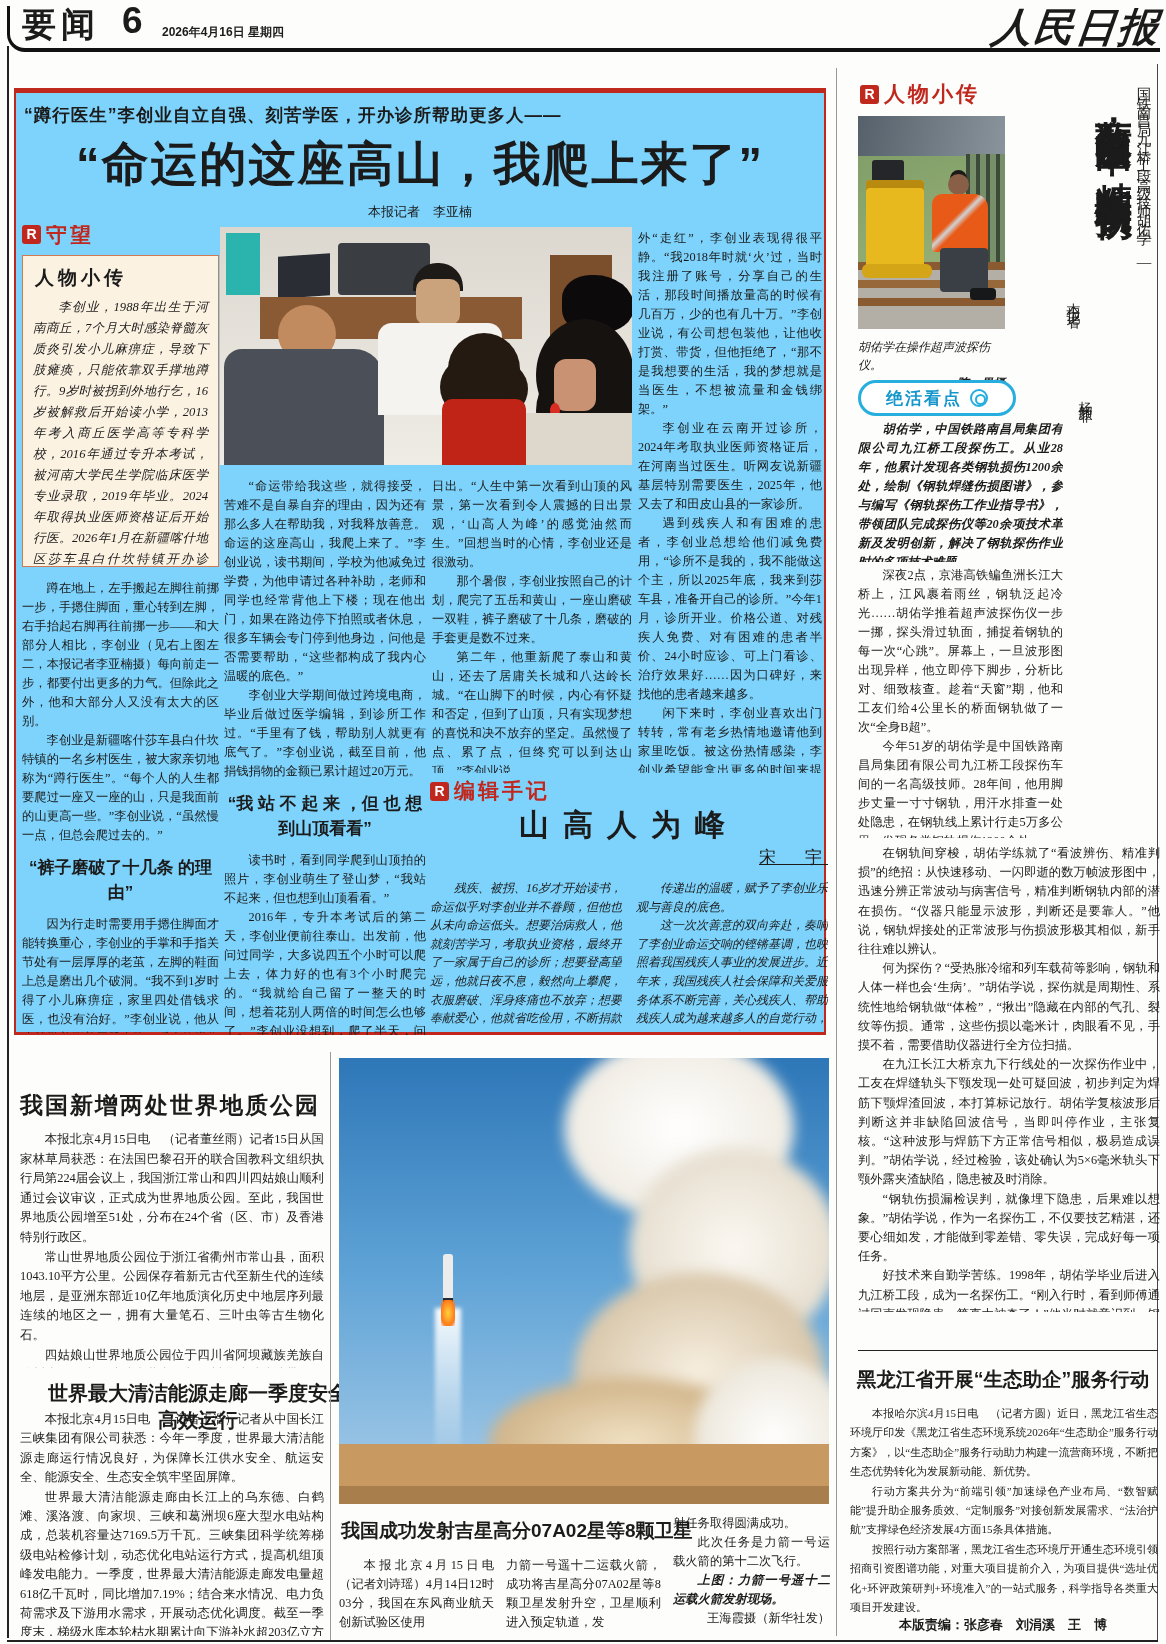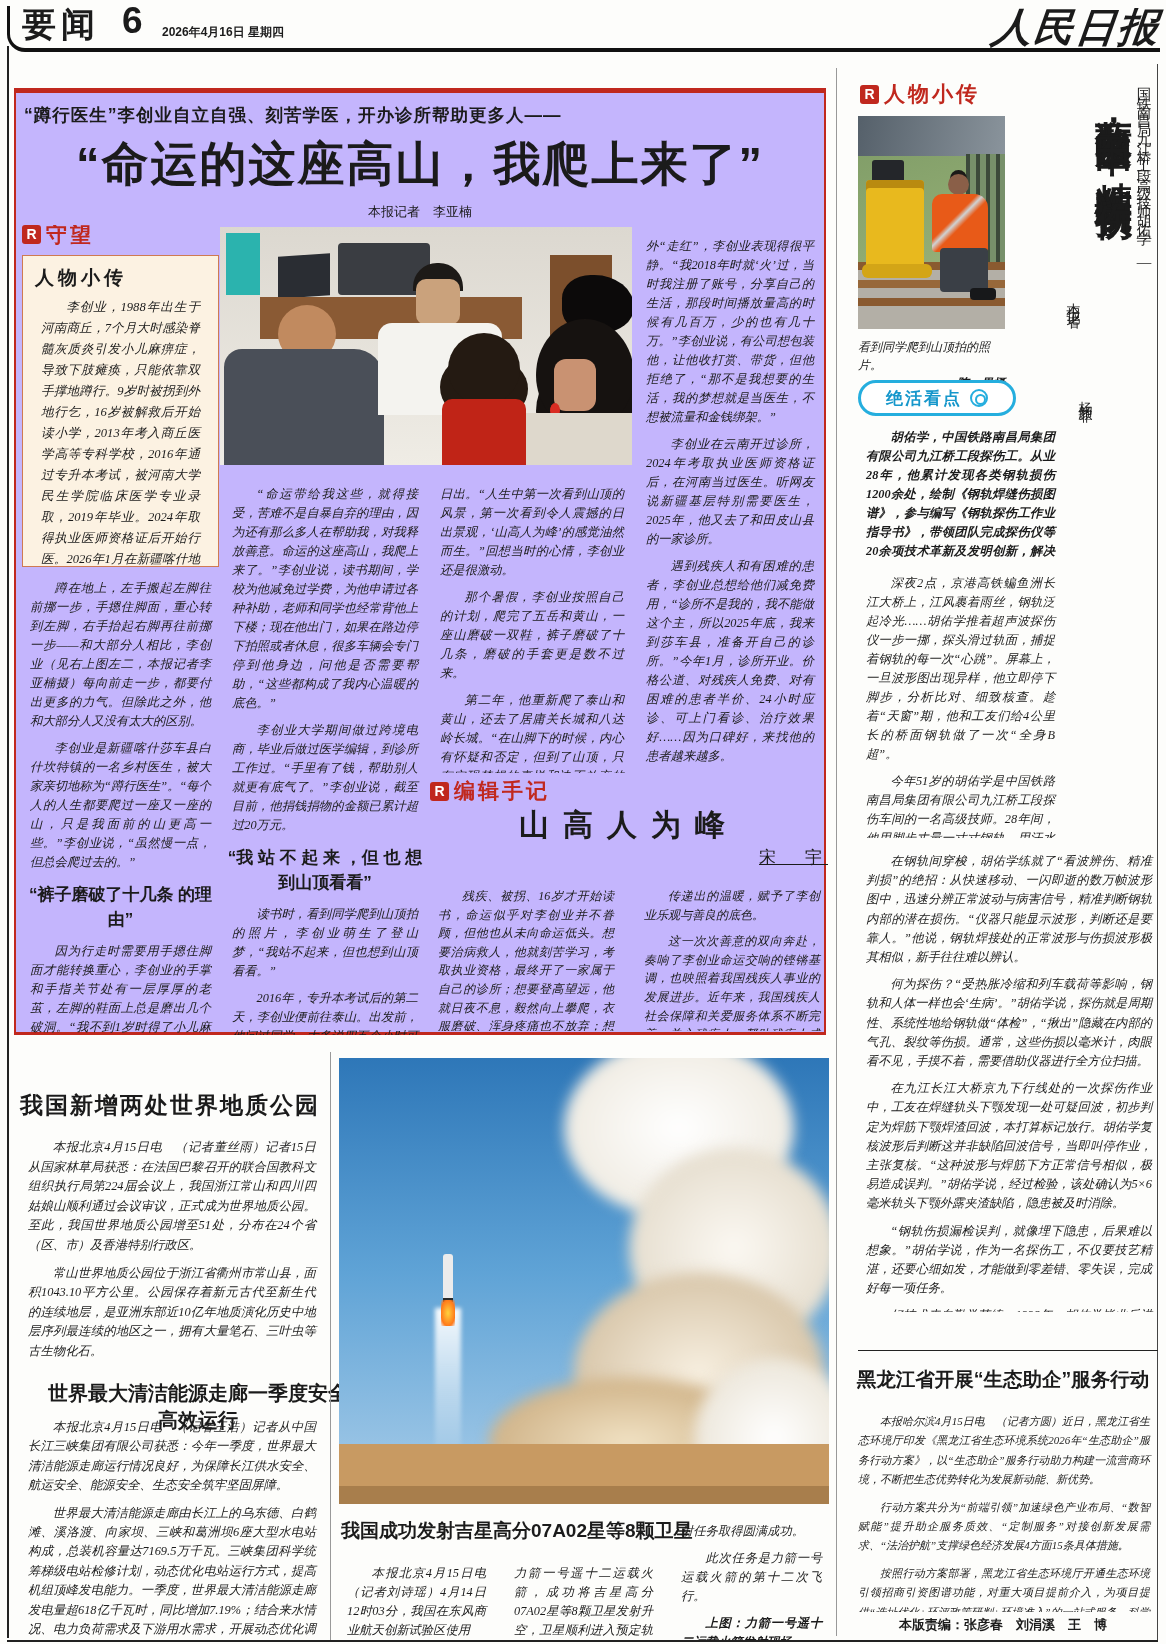--- a/index.html
+++ b/index.html
@@ -1,38 +1,38 @@
 <!DOCTYPE html>
 <html><head>
 <meta charset="utf-8">
 <style>
   html,body{margin:0;padding:0;}
   body{width:1166px;height:1644px;position:relative;background:#fdfdfb;
        font-family:"Liberation Serif","DejaVu Serif",serif;color:#1b1b1b;overflow:hidden;}
   .abs{position:absolute;}
   .sans{font-family:"Liberation Sans","DejaVu Sans",sans-serif;}
   .kai{font-style:italic;}
-  .para{margin:8px;text-indent:2em;text-align:justify;font-style:italic;}
+  .para{margin:0;text-indent:2em;text-align:justify;}
   .noindent{text-indent:0;}
   .clip{overflow:hidden;}
   .vert{writing-mode:vertical-rl;text-orientation:upright;}
   
   .hdr-frame{left:7px;top:6px;width:1150px;height:42px;border-left:3px solid #111;
              border-bottom:4px solid #111;border-bottom-left-radius:18px;}
   .hdr-section{left:22px;top:2px;font-size:34px;font-weight:900;letter-spacing:5px;}
   .hdr-num{left:122px;top:0px;font-size:37px;font-weight:700;}
   .hdr-date{left:162px;top:24px;font-size:12px;font-weight:700;}
   .masthead{left:990px;top:0px;width:170px;font-size:40px;font-weight:900;font-style:italic;
             transform:skewX(-6deg);letter-spacing:2px;text-align:right;}
   .frame-left{left:7px;top:46px;width:2px;height:1592px;background:#222;}
   .frame-right{left:1157px;top:64px;width:1px;height:1576px;background:#444;}
   .frame-bottom{left:7px;top:1640px;width:1151px;height:2px;background:#222;}
   
   .mainbox{left:14px;top:88px;width:812px;height:947px;border:2px solid #c0281e;
-           border-top-width:5px;border-bottom-width:3px;box-sizing:border-box;background:#c4b5fd;}
+           border-top-width:5px;border-bottom-width:3px;box-sizing:border-box;background:#7dd3fc;}
   .kicker{left:8px;top:10px;font-size:17.5px;font-weight:900;letter-spacing:1px;}
   .headline{left:0;top:40px;width:100%;text-align:center;font-size:47px;font-weight:900;letter-spacing:2px;}
   .mainbyline{left:0;top:110px;width:100%;text-align:center;font-size:13px;}
   .rbadge{display:inline-flex;align-items:center;gap:5px;font-weight:900;}
   .rbadge .rlogo{display:inline-block;width:19px;height:19px;background:#c0281e;color:#fff;
                  text-align:center;line-height:19px;font-size:14px;border-radius:3px;}
   .rbadge .rlabel{color:#c0281e;font-size:21px;letter-spacing:3px;}
   .col{font-size:12.3px;line-height:19px;}
   .col .para{margin-bottom:0;}
   .subhead{font-size:17px;font-weight:900;line-height:25px;text-align:center;margin:10px 0;}
@@ -228,21 +228,21 @@
   <div style="left:0;top:182px;width:147px;height:8px;background:#8a5a30;"></div>
   <div style="left:14px;top:44px;width:32px;height:24px;background:#24262a;border-radius:3px;"></div>
   <div style="left:8px;top:64px;width:58px;height:96px;background:#e8b91e;border-radius:4px;box-shadow:0 8px 0 #b98a10 inset;"></div>
   <div style="left:4px;top:148px;width:70px;height:14px;background:#d3a517;border-radius:6px;"></div>
   <div style="left:90px;top:58px;width:21px;height:21px;background:#8a5f48;border-radius:50%;box-shadow:0 -6px 0 -2px #1c1a18;"></div>
   <div style="left:74px;top:78px;width:56px;height:58px;background:linear-gradient(135deg,#e85a18 40%,#cfd2d4 46%,#e85a18 54%);border-radius:10px 14px 4px 4px;"></div>
   <div style="left:82px;top:132px;width:48px;height:44px;background:#3a3f46;border-radius:4px;"></div>
   <div style="left:112px;top:172px;width:26px;height:12px;background:#17181a;border-radius:4px;"></div>
 </div>
 <div class="abs kai capline" style="left:858px;top:338px;width:147px;">
-  <div>看到同学爬到山顶拍的照片。</div>
+  <div>胡佑学在操作超声波探伤仪。</div>
   <div class="credit" style="font-weight:700;">陈　果摄</div>
 </div>
 
 <div class="abs vert" style="left:1134px;top:76px;height:580px;font-size:14.5px;letter-spacing:9px;">国铁南昌局九江桥工段高级技师胡佑学——</div>
 <div class="abs vert sans" style="left:1088px;top:92px;height:716px;font-size:37px;font-weight:900;letter-spacing:3px;">数万帧波形图中，精准判断铁轨损伤</div>
 <div class="abs vert" style="left:1064px;top:292px;height:90px;font-size:14px;letter-spacing:4px;">本报记者</div>
 <div class="abs vert" style="left:1076px;top:390px;height:70px;font-size:14px;letter-spacing:4px;">杨颜菲</div>
 
 <div class="abs spotpill sans" style="position: absolute; left: 858px; top: 380px;">
   <span>绝活看点</span>

